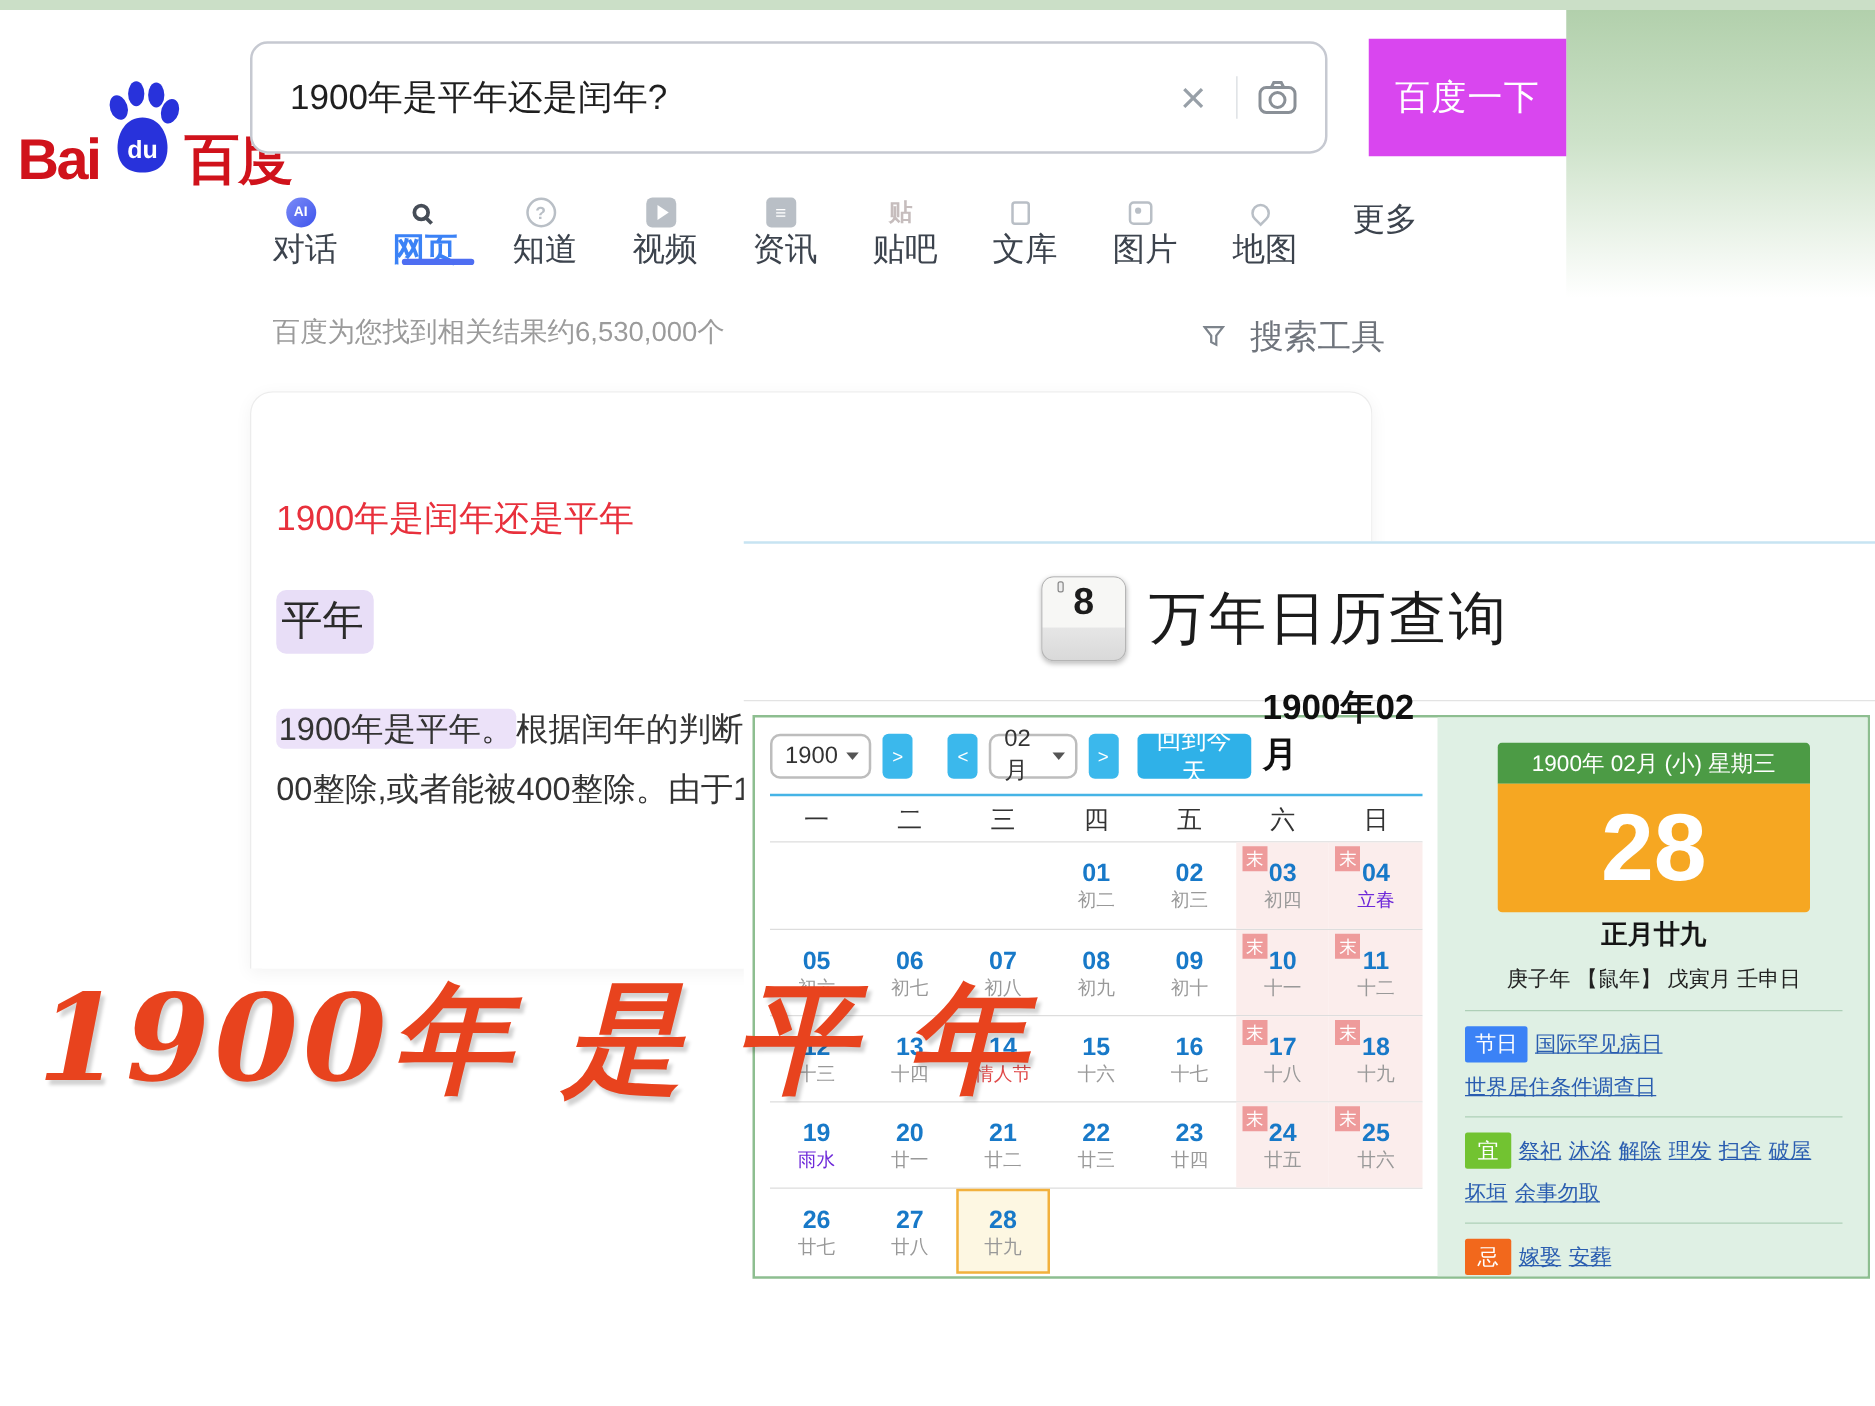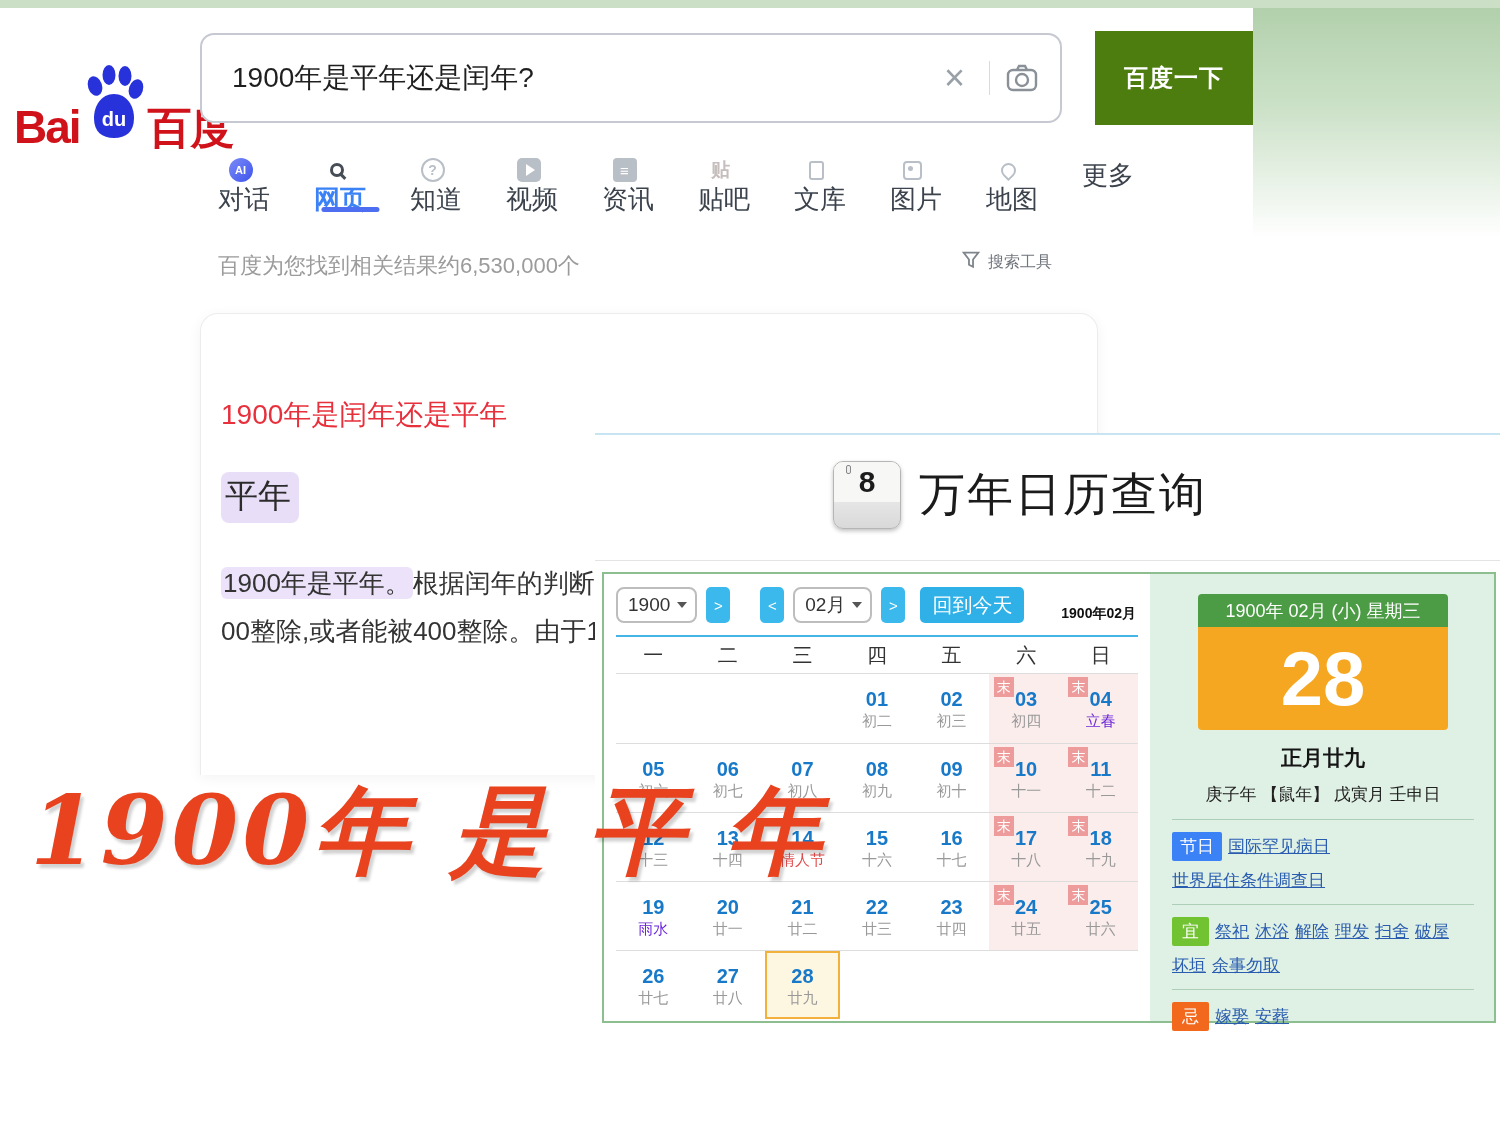--- a/index.html
+++ b/index.html
@@ -20,23 +20,23 @@
   .logo .cn  { color:#d0121b; font-weight:bold; font-size:44px; line-height:1; letter-spacing:-1px; }
 
   
   .search-box { left:200px; top:33px; width:862px; height:90px; background:#fff;
                 border:2px solid #c6c9d1; border-radius:14px; display:flex; align-items:center;
                 padding:0 16px 0 30px; z-index:2; }
   .query { font-size:28px; color:#1f1f1f; flex:1 1 auto; white-space:nowrap; overflow:hidden; }
   .clear-x { font-size:36px; color:#98a0a8; padding:0 14px; font-weight:300; }
   .vdiv { width:1px; height:34px; background:#d8dbe0; margin:0 10px; }
   .cam { padding:0 6px; display:flex; align-items:center; }
-  .baidu-btn { left:1095px; top:31px; width:158px; height:94px; background:#4d7c0f; color:#fff;
-               font-size:24px; display:flex; align-items:center; justify-content:center;
-               border:none; z-index:2; letter-spacing:1px;font-weight:bold; }
+  .baidu-btn { left:1095px; top:31px; width:158px; height:94px; background:#d946ef; color:#fff;
+               font-size:28px; display:flex; align-items:center; justify-content:center;
+               border:none; z-index:2; letter-spacing:1px; }
 
   
   .tabs { left:218px; top:158px; display:flex; gap:44px; height:56px; align-items:flex-start; z-index:2; }
   .tab { display:flex; align-items:center; position:relative; height:40px; font-size:26px;
          color:#3c434d; cursor:pointer;flex-direction:column; }
   .tab.sel { color:#3b82f6; font-weight:bold; }
   .tab .ul { position:absolute; left:50%; transform:translateX(-32%); bottom:-14px; width:58px;
              height:5px; border-radius:3px; background:#4e6ef2; }
   .ti { width:24px; height:24px; margin-right:7px; display:inline-flex; align-items:center;
         justify-content:center; color:#b0b6bd; font-size:16px; flex:0 0 auto; position:relative; }
@@ -55,21 +55,21 @@
   .ti-wenku i { display:block; width:15px; height:19px; border:2px solid #b9bfc6; border-radius:3px; }
   .ti-image i { display:block; width:19px; height:19px; border:2px solid #b9bfc6; border-radius:4px;
                 position:relative; }
   .ti-image i::after { content:""; position:absolute; left:3px; top:3px; width:5px; height:5px;
                        border-radius:50%; background:#b9bfc6; }
   .ti-map i { display:block; width:15px; height:15px; border:2px solid #b9bfc6;
               border-radius:50% 50% 50% 0; transform:rotate(-45deg); }
 
   
   .stats { left:218px; top:251px; font-size:22px; color:#9b9b9b; z-index:2; }
-  .tools { left:962px; top:251px; display:flex; align-items:center; gap:8px; font-size:16px;
+  .tools { left:962px; top:251px; display:flex; align-items:center; gap:20px; font-size:27px;
            color:#70757d; z-index:2;justify-content:flex-end; }
 
   
   .card { left:200px; top:313px; width:898px; height:462px; background:#fff;
           border:1px solid #ececec; border-bottom:none; border-radius:18px 18px 0 0;
           box-shadow:0 3px 14px rgba(0,0,0,0.05); z-index:1; padding:82px 0 0 20px; }
   .card-title { color:#e8303c; font-size:28px; margin-bottom:38px; white-space:nowrap; }
   .answer { display:inline-block; font-size:33px; color:#2b2b2b; background:#e8def7;
             border-radius:8px; padding:2px 8px 4px 4px; margin-bottom:36px; }
   .body-line { font-size:26px; color:#333; line-height:48px; white-space:nowrap; }
@@ -101,21 +101,21 @@
   .controls { margin-top:13px; height:36px; display:flex; align-items:flex-end; gap:9px; }
   .sel-box { height:36px; border:2px solid #bdbdbd; border-radius:8px; background:#fff;
              display:flex; align-items:center; padding:0 8px 0 10px; gap:7px;
              font-size:19px; color:#333; }
   .caret { width:0; height:0; border-left:5px solid transparent; border-right:5px solid transparent;
            border-top:6px solid #555; }
   .bbtn { height:36px; min-width:24px; border-radius:5px; background:#3bb8ec; color:#fff;
           font-size:15px; display:flex; align-items:center; justify-content:center; border:none; }
   .today-btn { height:36px; padding:0 12px; border-radius:5px; background:#2fb1e8; color:#fff;
                font-size:20px; display:flex; align-items:center; border:none; margin-left:6px; }
-  .cur-month { margin-left:auto; font-size:14px; font-weight:bold; color:#101010; padding-right:2px; }
+  .cur-month { margin-left:auto; font-size:28px; font-weight:bold; color:#101010; padding-right:2px; }
   .blue-line { margin-top:12px; height:2px; background:#45b4e6; }
 
   
   .wk-row { display:grid; grid-template-columns:repeat(7,1fr); height:37px; align-items:center;
             border-bottom:1px solid #ddd; }
   .wk { text-align:center; font-size:20px; color:#333; }
   .cal-row { display:grid; grid-template-columns:repeat(7,1fr); height:69px; }
   .cal-row + .cal-row { border-top:1px solid #ddd; }
   .cell { position:relative; display:flex; flex-direction:column; align-items:center;
           justify-content:center; gap:4px; }
@@ -126,21 +126,21 @@
   .cell.weekend .badge { position:absolute; left:5px; top:3px; width:20px; height:20px;
           background:#ee9b9b; color:#fff; font-size:14px; line-height:20px; text-align:center; }
   .cell.sel { border:2px solid #f2b13d; background:#fdf7e2; }
 
   
   .date-card { width:250px; margin:2px auto 0; border-radius:4px; overflow:hidden; }
   .date-card .dhead { height:33px; background:#4c9b45; color:#fff; font-size:18px;
                       display:flex; align-items:center; justify-content:center; }
   .date-card .dbody { height:103px; background:#f6a722; color:#fff; font-size:76px; font-weight:bold;
                       display:flex; align-items:center; justify-content:center; }
-  .d-lunar { text-align:center; font-size:21px; font-weight:bold; color:#151515; margin-top:14px; }
+  .d-lunar { text-align:center; font-size:21px; font-weight:bold; color:#151515; margin-top:3px; }
   .d-ganzhi { text-align:center; font-size:17px; color:#222; margin-top:11px; }
   .d-div { height:1px; background:#aecfb7; margin-top:13px; }
   .sect { padding:12px 0; display:flex; flex-wrap:wrap; align-items:center; gap:8px 6px;
           border-bottom:1px solid #aecfb7; }
   .sect.last { border-bottom:none; }
   .tagbadge { color:#fff; font-size:17px; padding:3px 8px; border-radius:2px; flex:0 0 auto; }
   .b-fest { background:#3b82f6; } .b-yi { background:#72c331; padding:3px 10px; }
   .b-ji { background:#f2681c; padding:3px 10px; }
   .lnk { color:#2a5db0; text-decoration:underline; font-size:17px; white-space:nowrap; }
 

